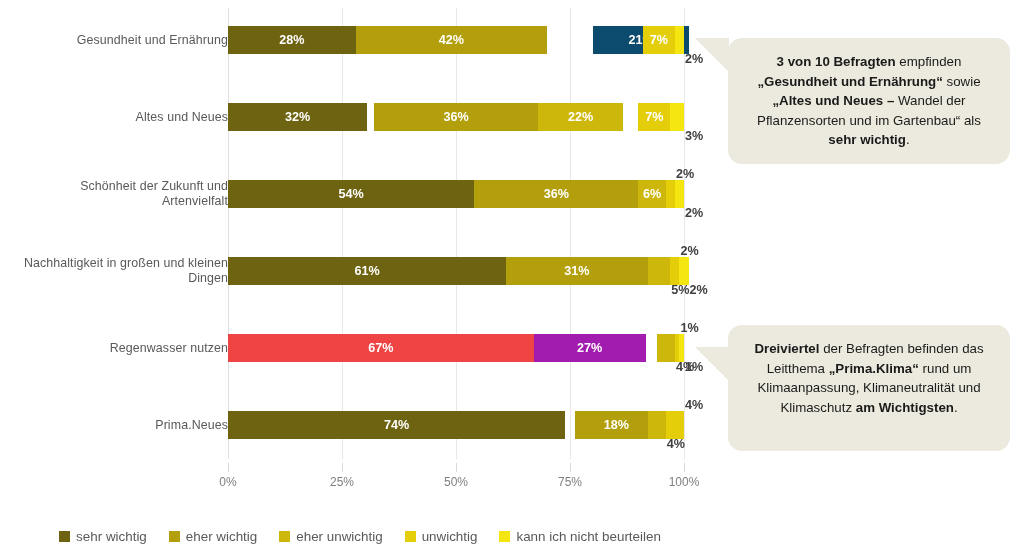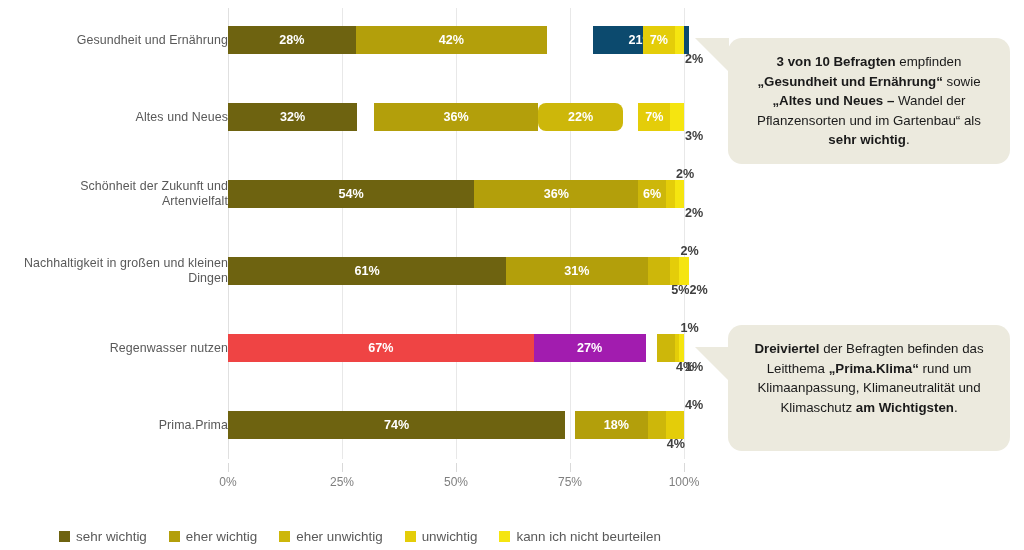--- a/index.html
+++ b/index.html
@@ -90,21 +90,21 @@
       <div class="cat-wrap" style="top: 179px;">
         <div class="cat-label">Schönheit der Zukunft und Artenvielfalt</div>
       </div>
       <div class="cat-wrap" style="top: 256px;">
         <div class="cat-label">Nachhaltigkeit in großen und kleinen Dingen</div>
       </div>
       <div class="cat-wrap" style="top: 340.5px;">
         <div class="cat-label">Regenwasser nutzen</div>
       </div>
       <div class="cat-wrap" style="top: 417.5px;">
-        <div class="cat-label">Prima.Prima</div>
+        <div class="cat-label">Prima.Neues</div>
       </div>
     </div>
 
   <div id="bars">
       <div class="bar-row" style="top: 26px;">
         <div class="seg" style="left: 0px; width: 127.68px; background: rgb(110, 99, 16);">
           <span class="val">28%</span>
         </div>
         <div class="seg" style="left: 127.68px; width: 191.52px; background: rgb(179, 159, 11);">
           <span class="val">42%</span>
@@ -112,27 +112,27 @@
         <div class="seg" style="left: 319.2px; width: 95.76px; background: #0c4a6e; margin-left: 46px;">
           <span class="val">21%</span>
         </div>
         <div class="seg" style="left: 414.96px; width: 31.92px; background: rgb(228, 205, 9);">
           <span class="val">7%</span>
         </div>
         <div class="seg" style="left: 446.88px; width: 9.12px; background: rgb(245, 229, 16);"></div>
         <span class="val-out-dn" style="left: 457px; top: 26px;">2%</span>
       </div>
       <div class="bar-row" style="top: 103px;">
-        <div class="seg" style="left: 0px; width: 129px; background: rgb(110, 99, 16);">
+        <div class="seg" style="left: 0px; width: 139px; background: rgb(110, 99, 16);">
           <span class="val">32%</span>
         </div>
         <div class="seg" style="left: 145.92px; width: 164.16px; background: rgb(179, 159, 11);">
           <span class="val">36%</span>
         </div>
-        <div class="seg" style="left: 310.08px; width: 85px; background: rgb(205, 183, 10); border-radius: 8px;">
+        <div class="seg" style="left: 310.08px; width: 85px; background: rgb(205, 183, 10);">
           <span class="val">22%</span>
         </div>
         <div class="seg" style="left: 410.4px; width: 31.92px; background: rgb(228, 205, 9);">
           <span class="val">7%</span>
         </div>
         <div class="seg" style="left: 442.32px; width: 13.68px; background: rgb(245, 229, 16);"></div>
         <span class="val-out-dn" style="left: 457px; top: 26px;">3%</span>
       </div>
       <div class="bar-row" style="top: 180px;">
         <div class="seg" style="left: 0px; width: 246.24px; background: rgb(110, 99, 16);">

